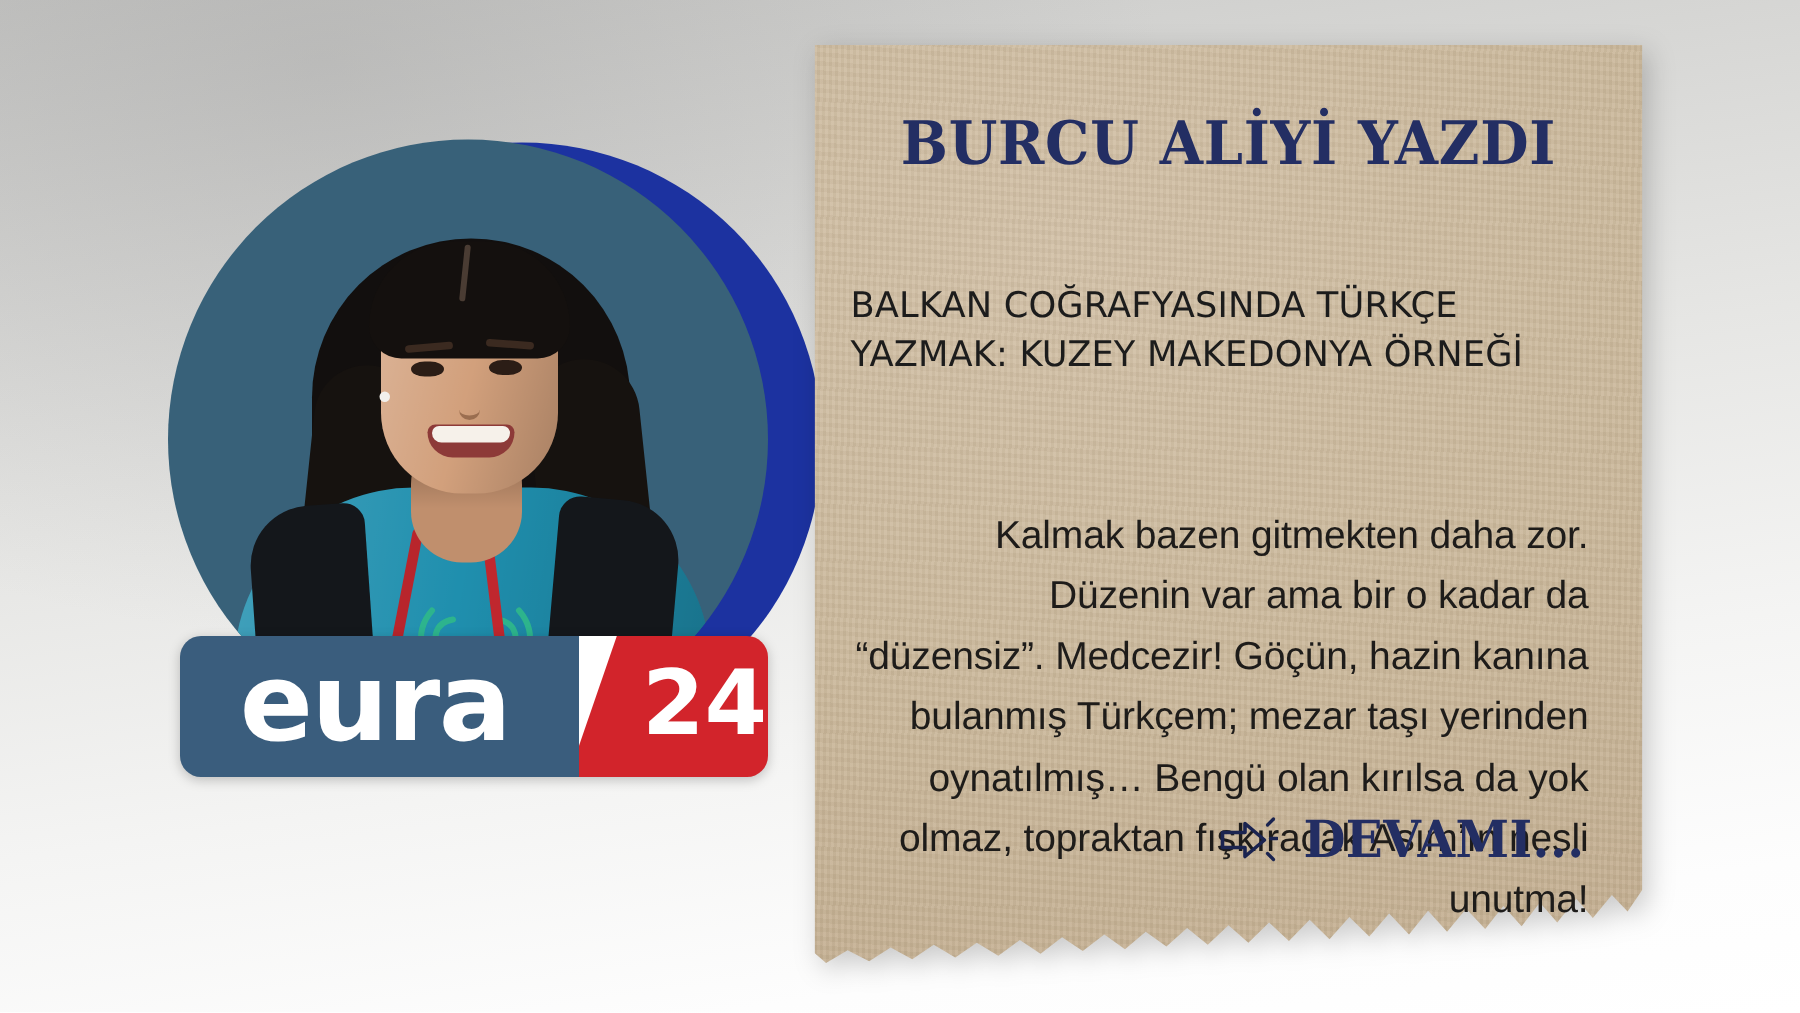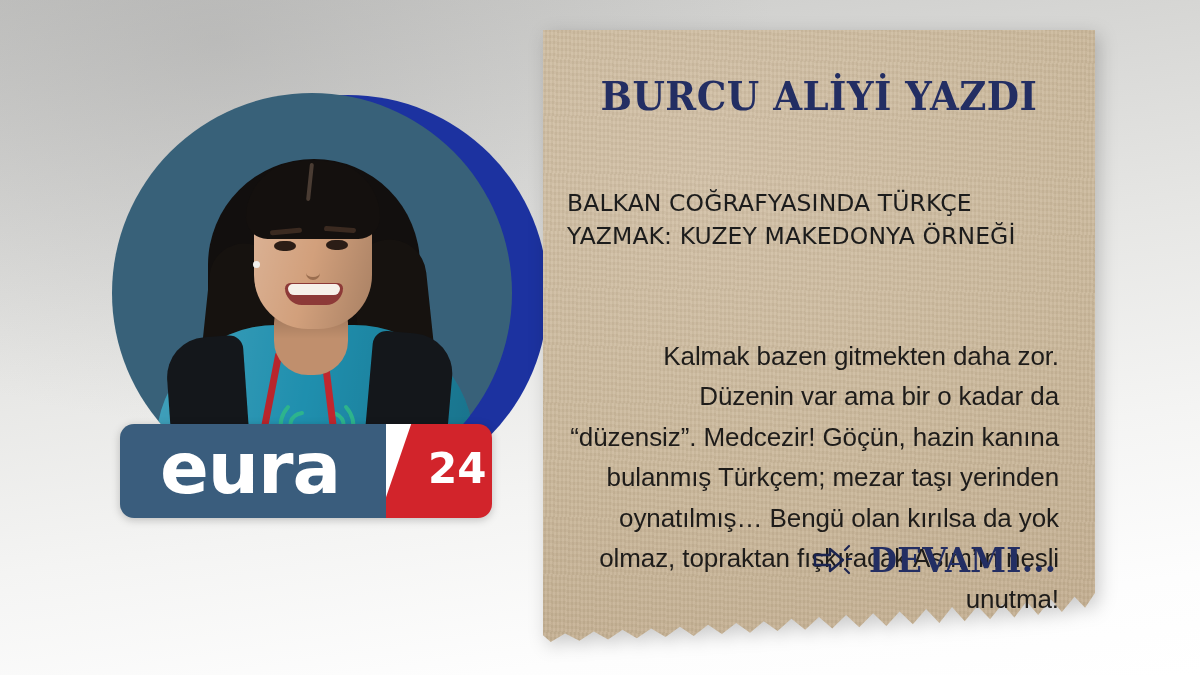--- a/index.html
+++ b/index.html
@@ -164,21 +164,21 @@
   #logo-slash:after{
     content:"";position:absolute;left:8px;top:-10px;width:72px;height:120px;
     background:#d2242b;transform:skewX(-19deg);
   }
   #logo-right{
     flex:1 1 auto;background:#d2242b;border-radius:0 14px 14px 0;
     display:flex;align-items:center;justify-content:flex-start;
     padding-left:2px;
   }
   #logo-number{
-    color:#ffffff;font-size:42px;font-weight:700;line-height:1;
+    color:#ffffff;font-size:60px;font-weight:700;line-height:1;
     font-family:"DejaVu Sans", sans-serif;padding-bottom:4px;
   }
 
   
   #paper-wrap{
     position:absolute;left:543px;top:30px;width:552px;height:612px;
     filter:drop-shadow(4px 5px 9px rgba(0,0,0,.20));
   }
   #paper{
     position:absolute;inset:0;

